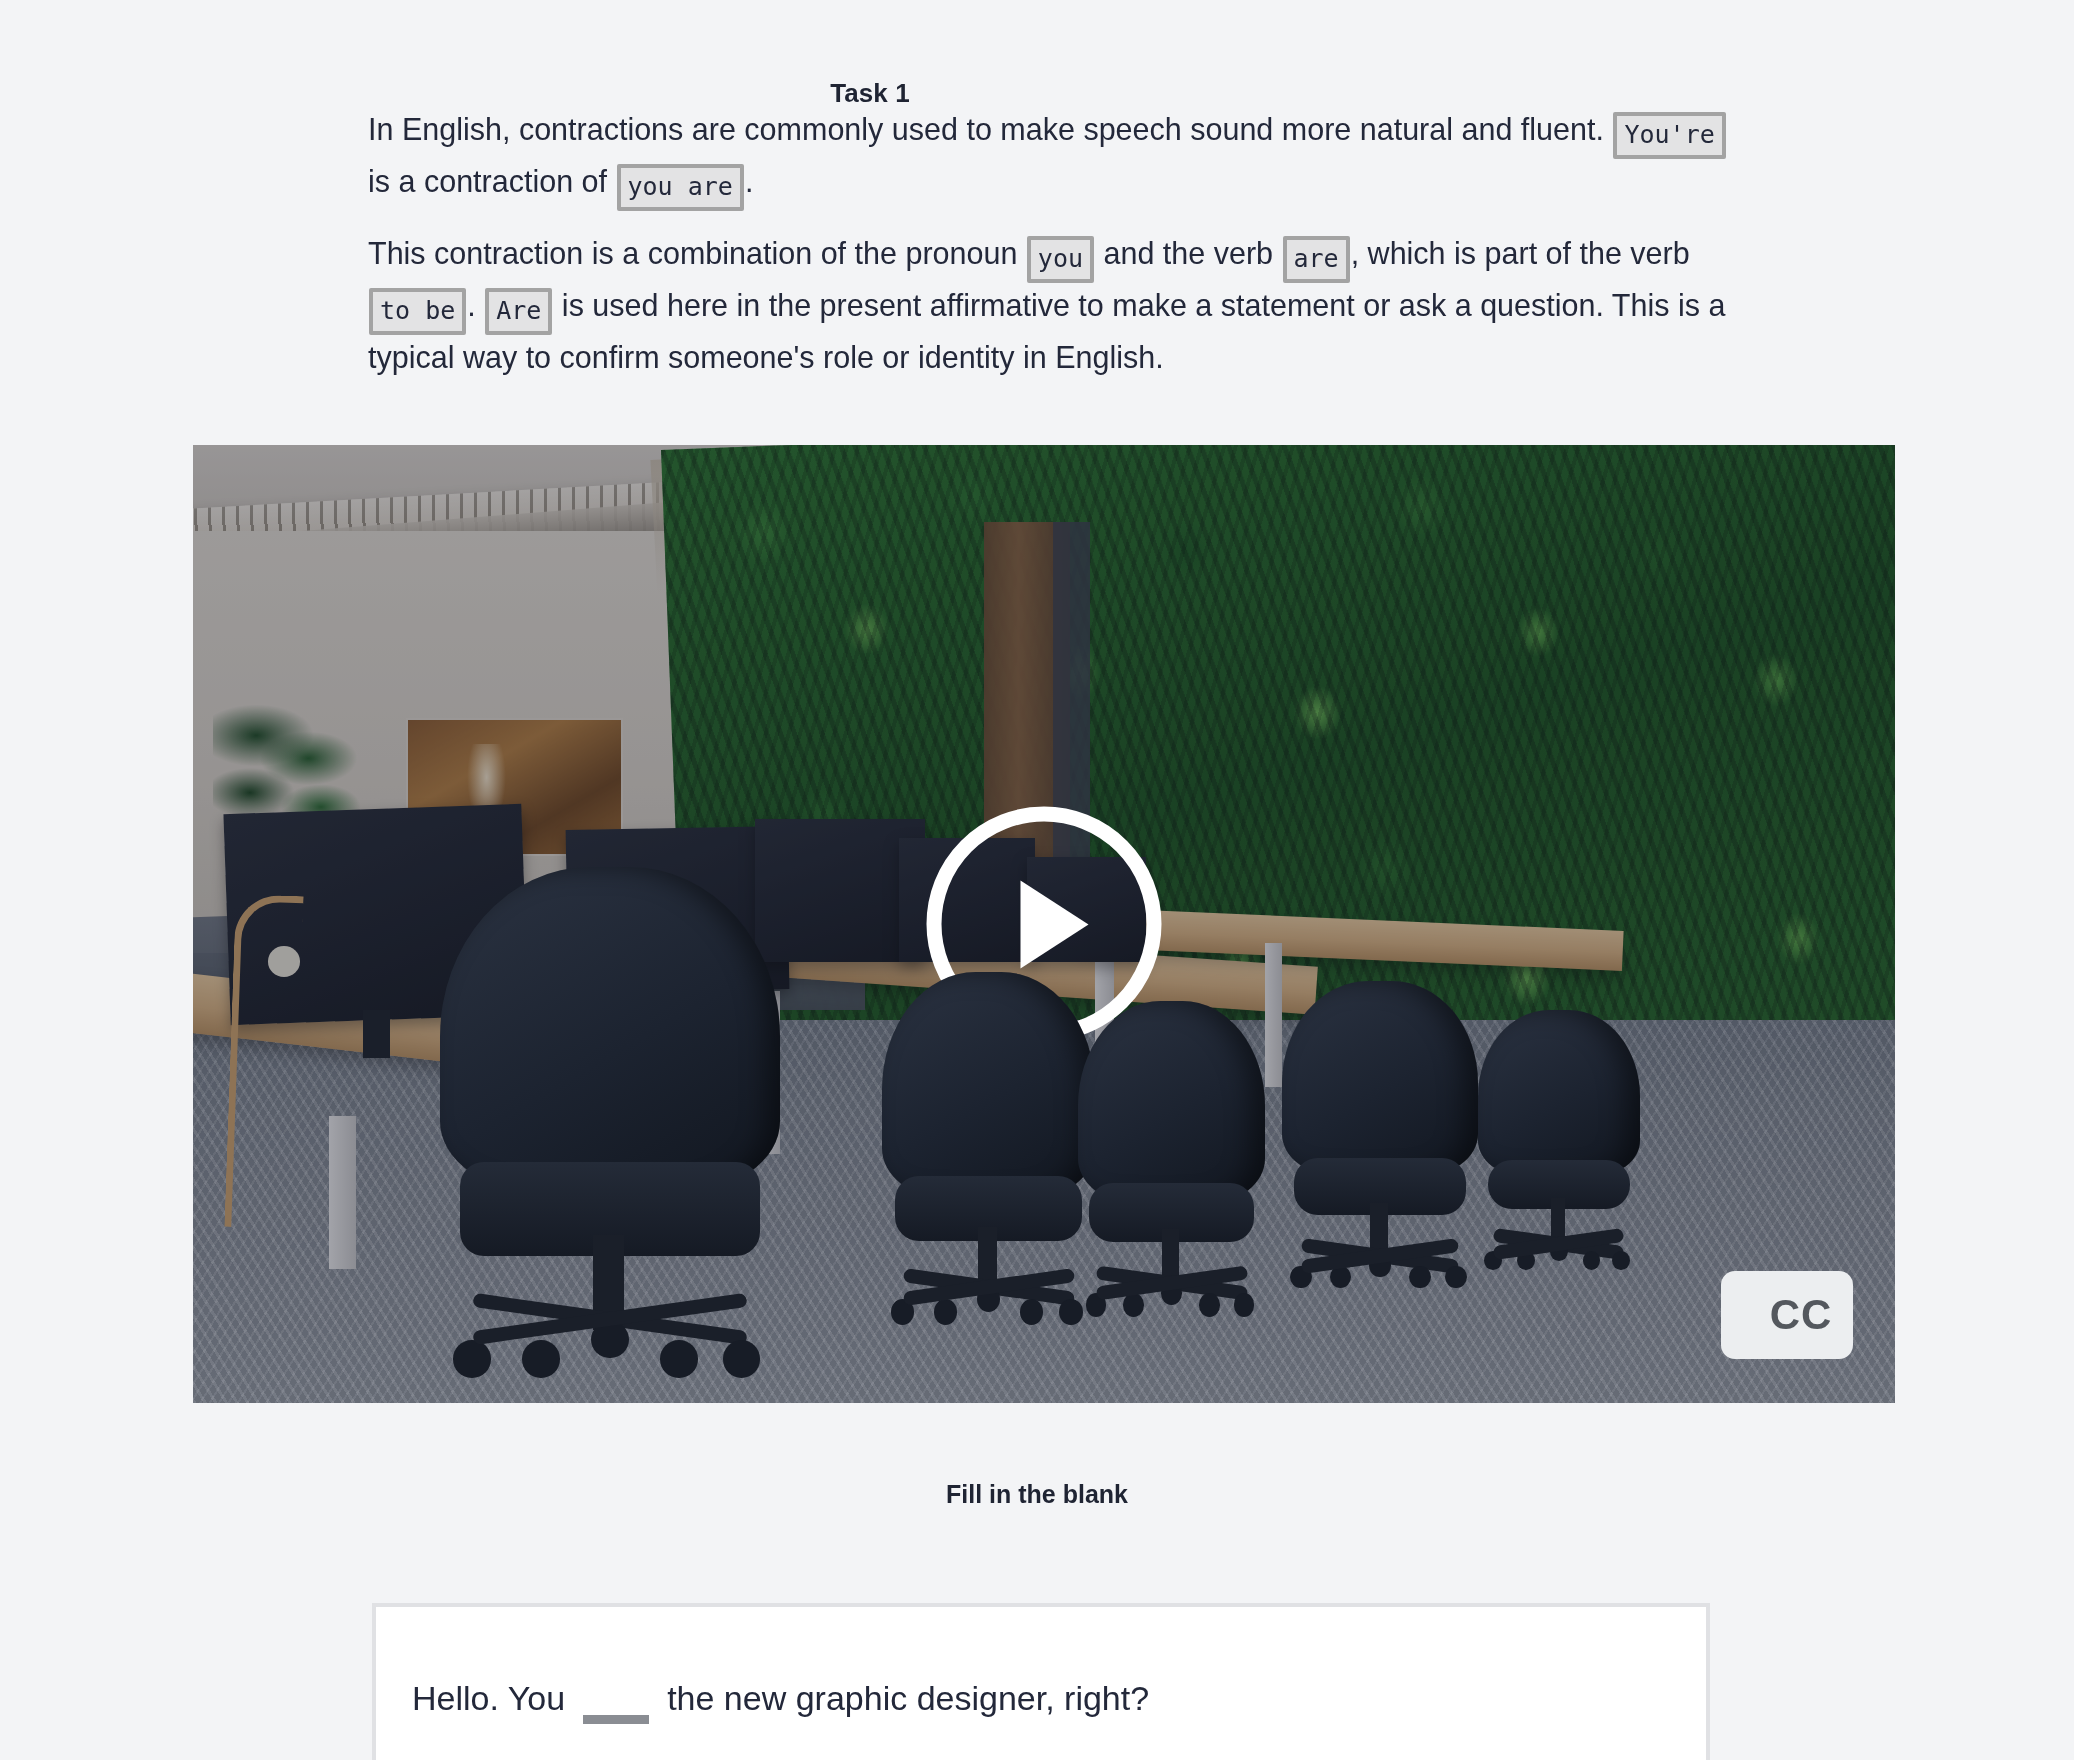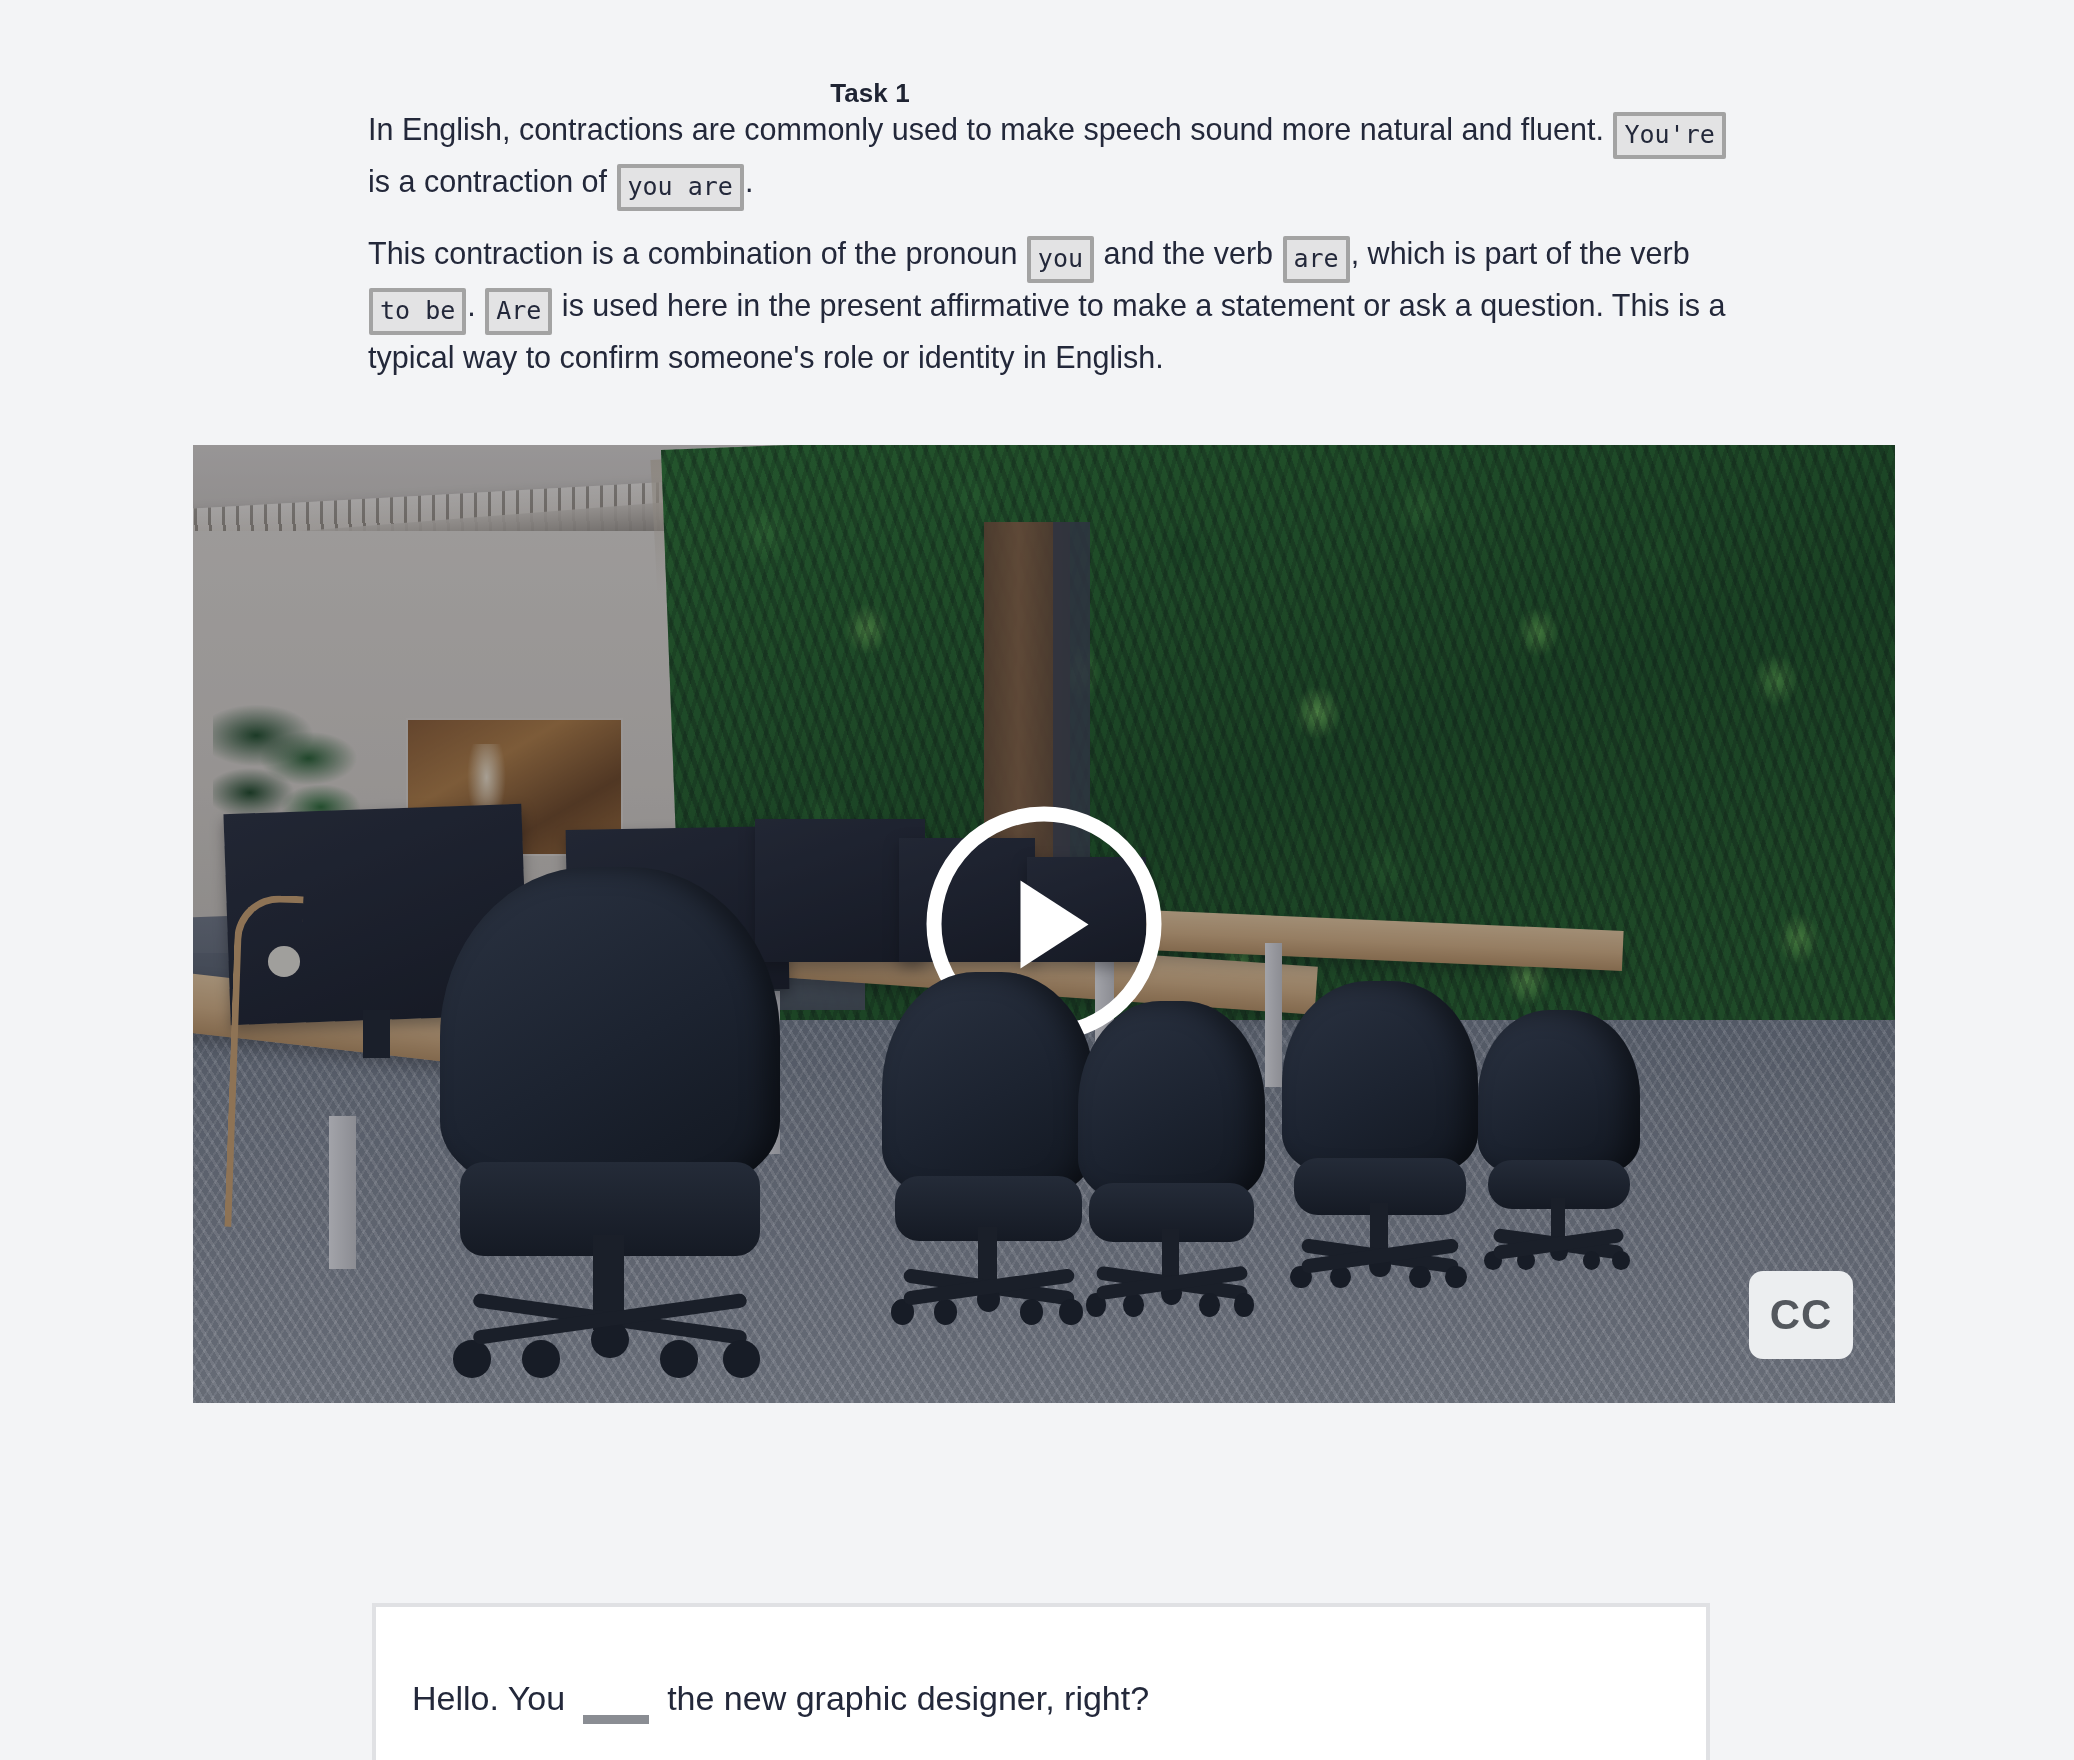--- a/index.html
+++ b/index.html
@@ -357,20 +357,21 @@
     right: 42px; bottom: 44px;
     width: 104px; height: 88px;
     background:#eceef0;
     border-radius: 14px;
     display:flex; align-items:center; justify-content:center;
     font-size: 42px; font-weight: bold;
     letter-spacing: 1px;
     color:#54585e;
     cursor:pointer;
     font-family:"Liberation Sans", sans-serif;
+    padding-left:28px;
   }
 
   
   .fib-heading {
     position:absolute;
     left:0; top:1480px; width:2074px;
     text-align:center;
     font-size:25px; font-weight:bold;
     color:#1f2433;
   }
@@ -524,18 +525,19 @@
 
     <div class="video-overlay"></div>
 
     <div class="play-btn">
       <div class="play-tri"></div>
     </div>
 
     <div class="cc-btn">CC</div>
   </div>
 
+  <div class="fib-heading">Fill in the blank</div>
 
   <div class="answer-box">
     <div class="answer-text"><span>Hello. You</span><span class="blank" title=""></span><span>the new graphic designer, right?</span></div>
   </div>
 
 </div>
 
 </body></html>

